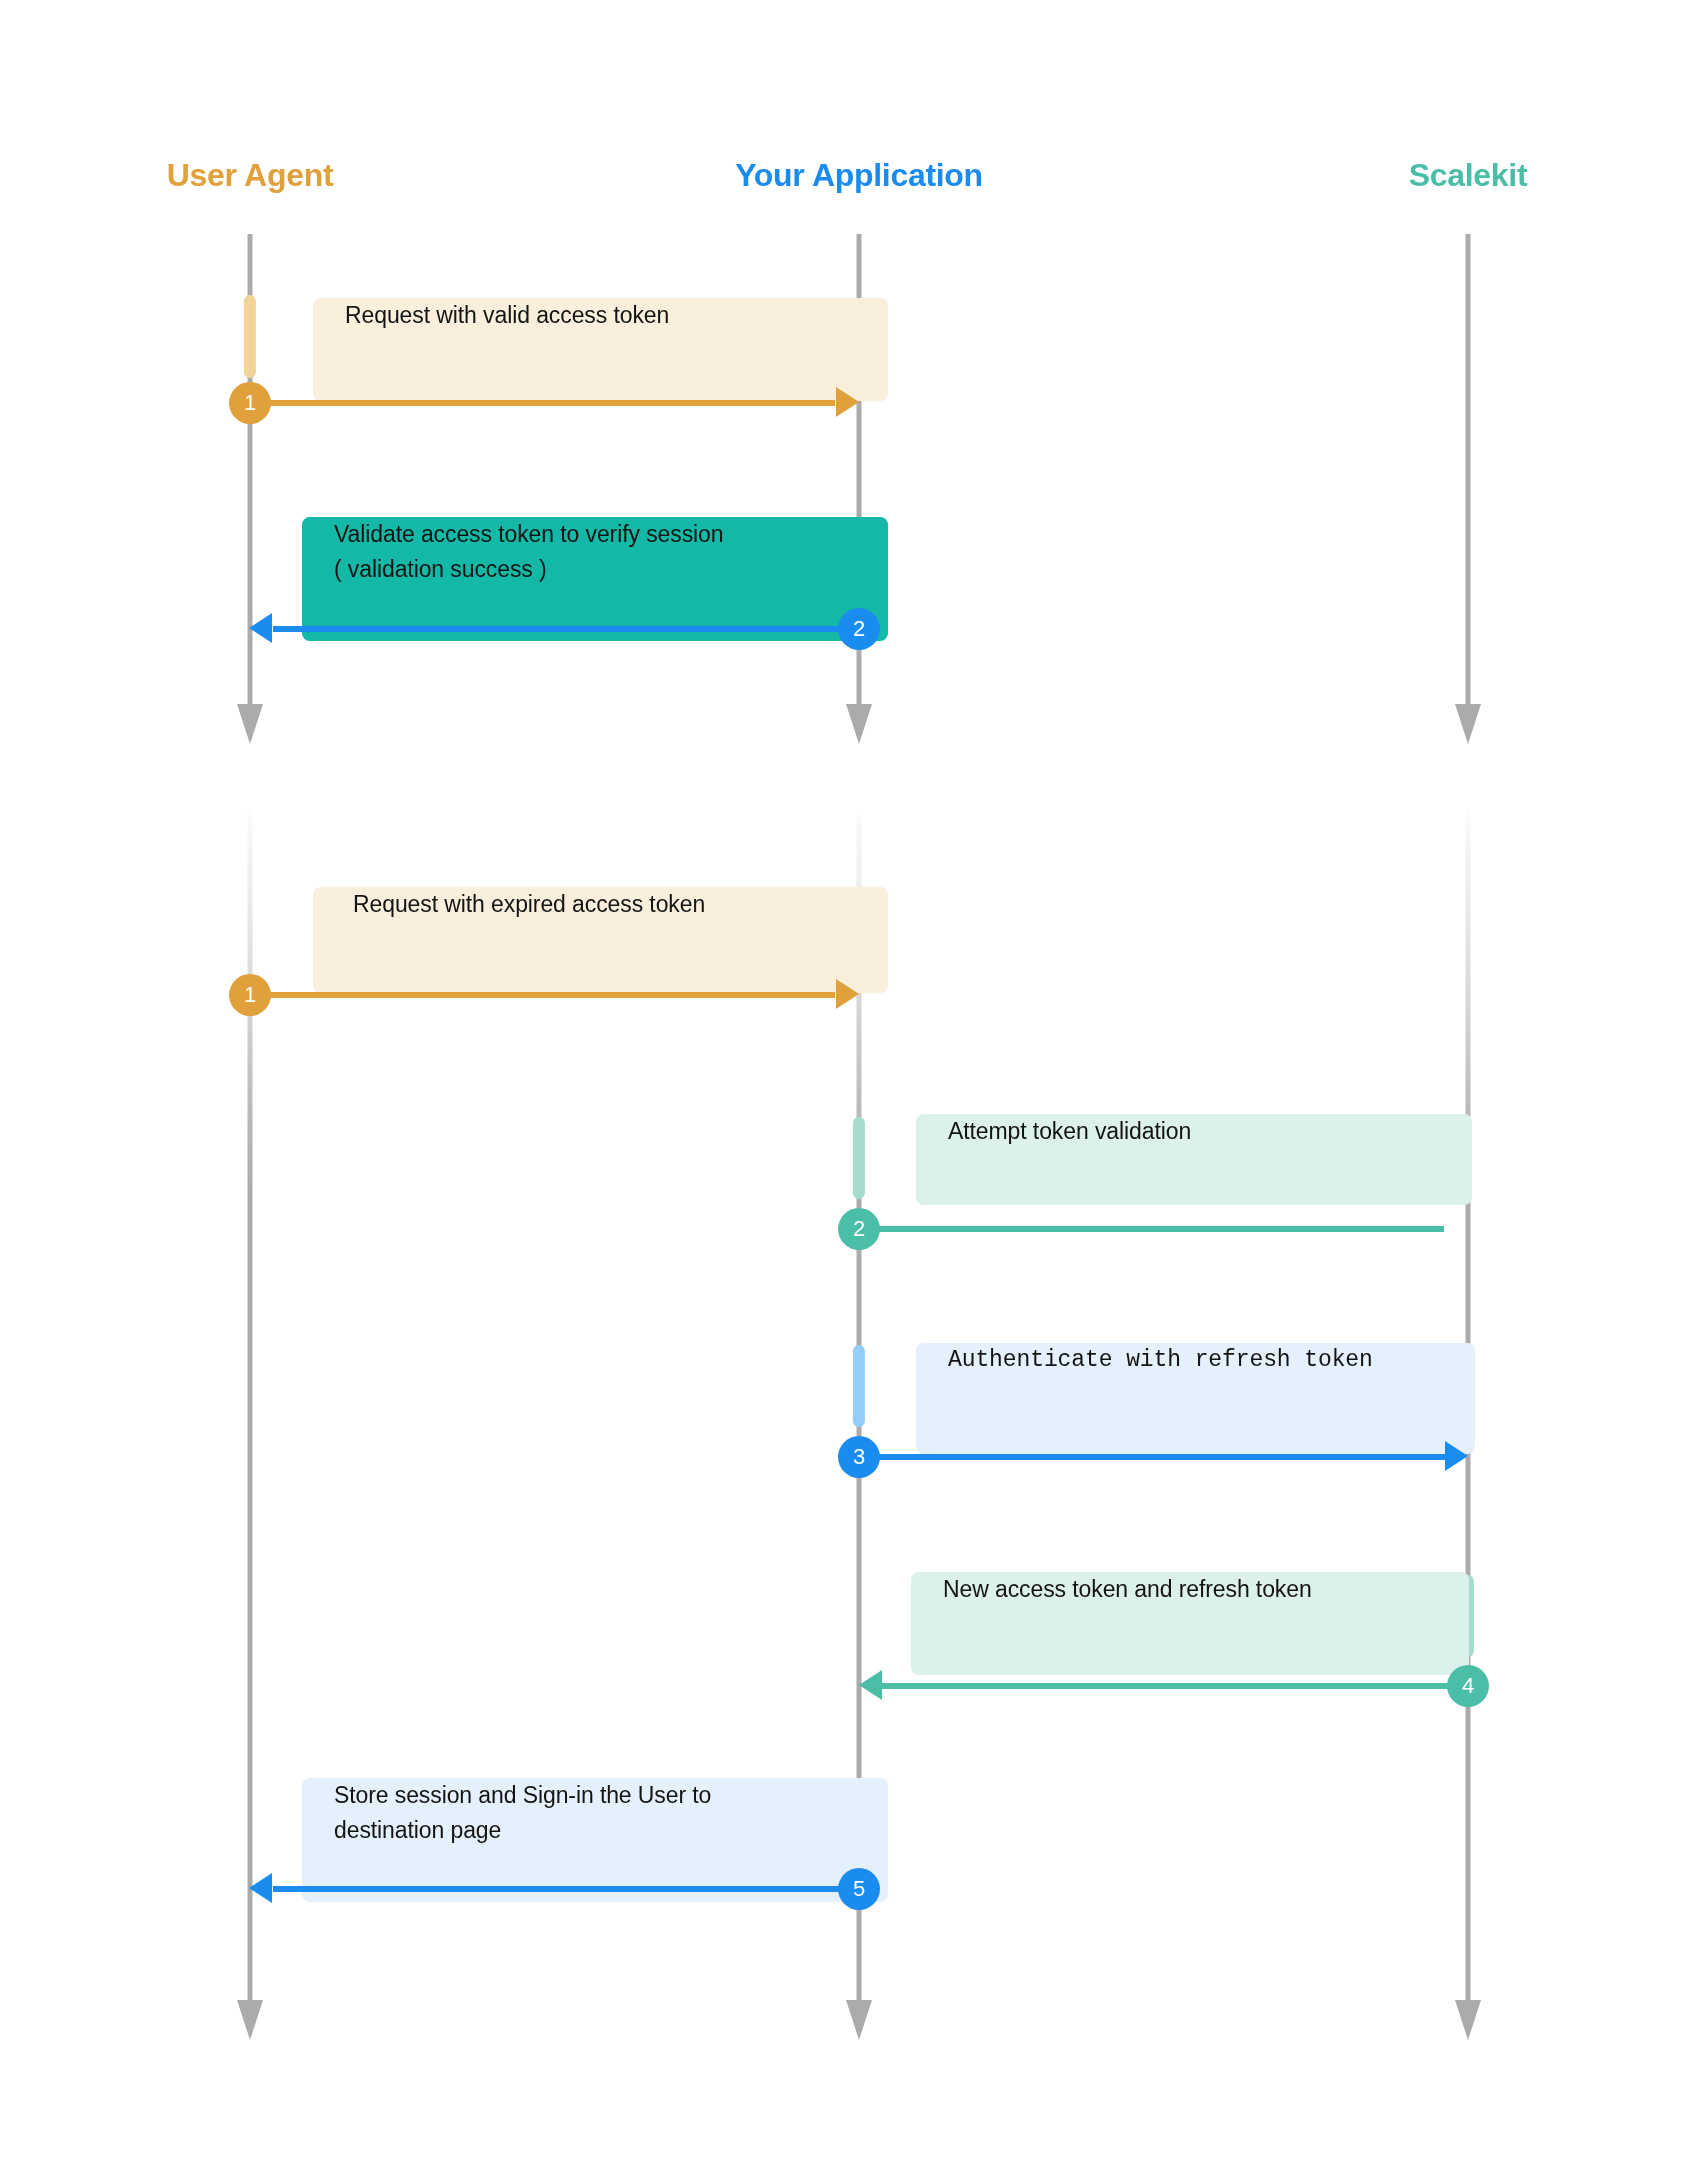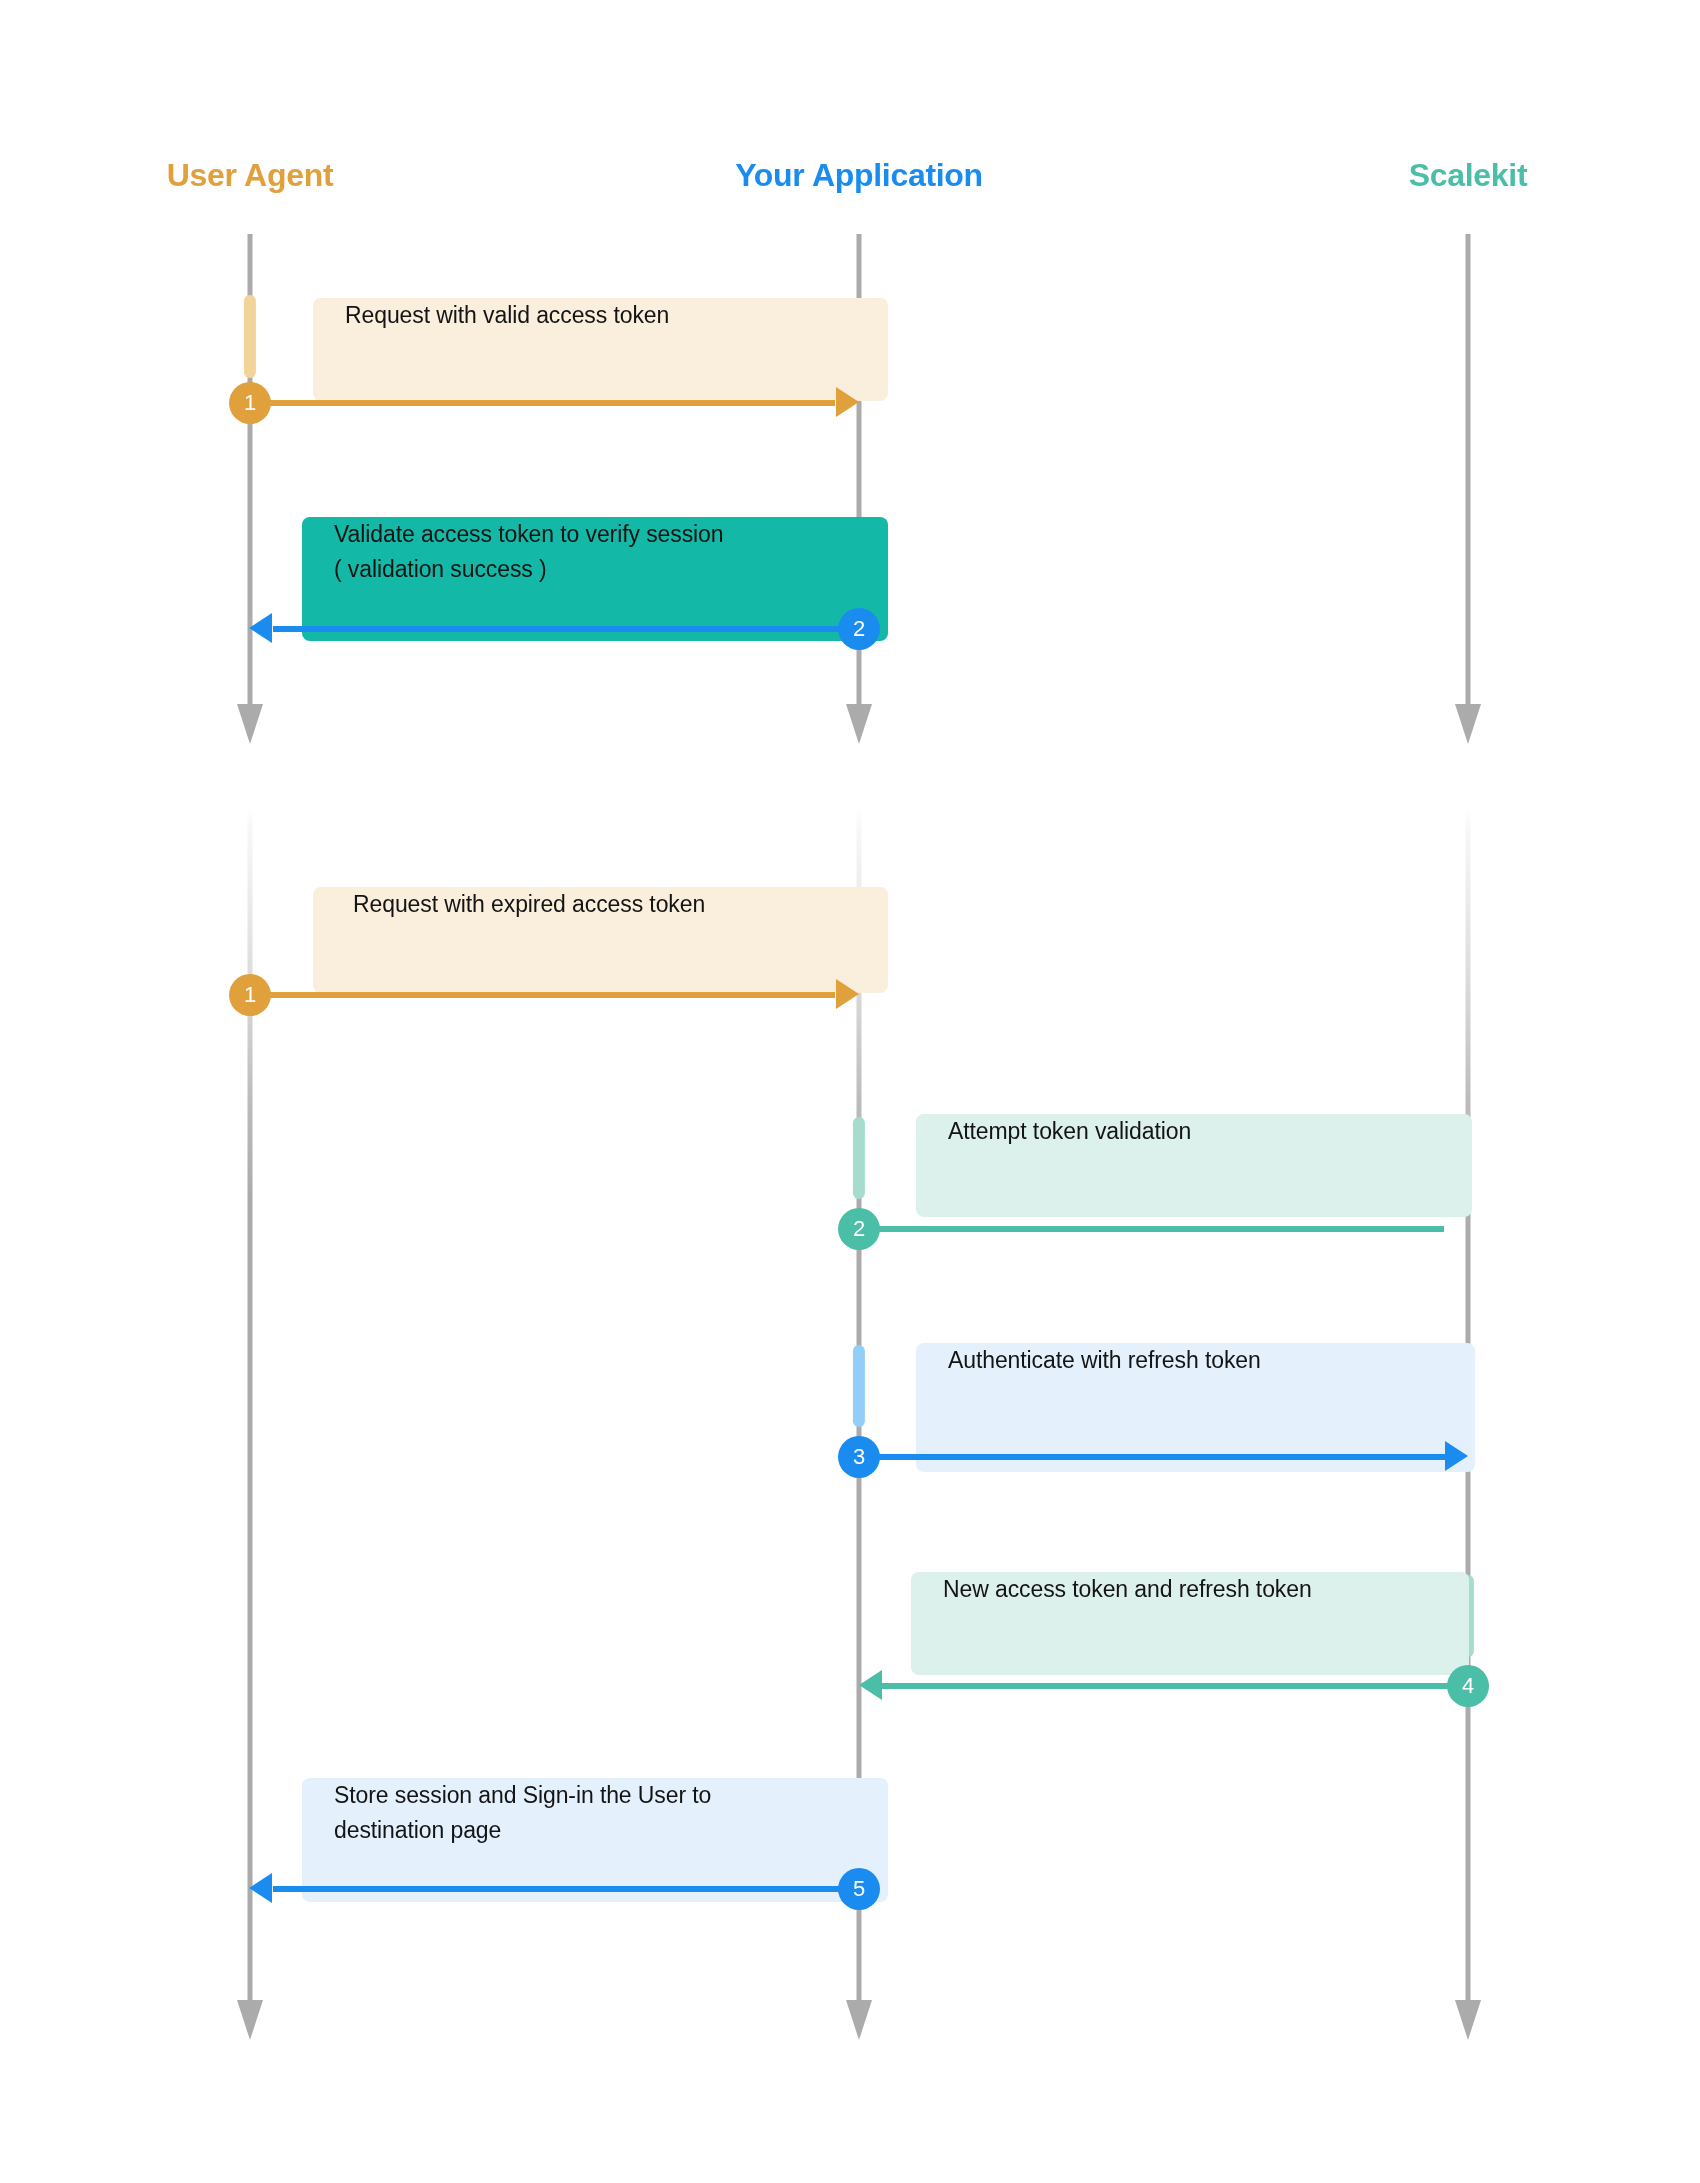--- a/index.html
+++ b/index.html
@@ -165,30 +165,30 @@
   <div class="msg-box" style="left: 284px; top: 887px; width: 575px; height: 106px; background: rgb(250, 238, 220); padding-left: 40px;">
     <span class="msg-text">Request with expired access token</span>
   </div>
 
   <div class="arrow-line" style="left: 250px; top: 992px; width: 585px; background: rgb(224, 160, 60);"></div>
   <div class="arrow-head right" style="left: 836px; top: 979px; border-left-color: rgb(224, 160, 60);"></div>
   <div class="step-circle" style="left: 250px; top: 995px; background: rgb(224, 160, 60);">1</div>
 
   <div class="activation" style="left: 859px; top: 1117px; height: 82px; background: rgb(165, 220, 206);"></div>
 
-  <div class="msg-box" style="left: 887px; top: 1114px; width: 556px; height: 103px; background: rgb(220, 240, 236);">
+  <div class="msg-box" style="left: 887px; top: 1114px; width: 556px; height: 91px; background: rgb(220, 240, 236);">
     <span class="msg-text">Attempt token validation</span>
   </div>
 
   <div class="arrow-line" style="left: 859px; top: 1226px; width: 585px; background: rgb(75, 190, 168);"></div>
   <div class="step-circle" style="left: 859px; top: 1229px; background: rgb(75, 190, 168);">2</div>
 
   <div class="activation" style="left: 859px; top: 1345px; height: 82px; background: rgb(147, 205, 250);"></div>
 
-  <div class="msg-box" style="left: 887px; top: 1343px; width: 559px; height: 129px; background: rgb(228, 241, 253);">
+  <div class="msg-box" style="left: 887px; top: 1343px; width: 559px; height: 111px; background: rgb(228, 241, 253); font-family: Liberation Mono, monospace;">
     <span class="msg-text">Authenticate with refresh token</span>
   </div>
 
   <div class="arrow-line" style="left: 859px; top: 1454px; width: 586px; background: rgb(26, 140, 240);"></div>
   <div class="arrow-head right" style="left: 1445px; top: 1441px; border-left-color: rgb(26, 140, 240);"></div>
   <div class="step-circle" style="left: 859px; top: 1457px; background: rgb(26, 140, 240);">3</div>
 
   <div class="activation" style="left: 1468px; top: 1575px; height: 82px; background: rgb(165, 220, 206);"></div>
 
   <div class="msg-box" style="left: 882px; top: 1572px; width: 558px; height: 103px; background: rgb(220, 240, 236);">

